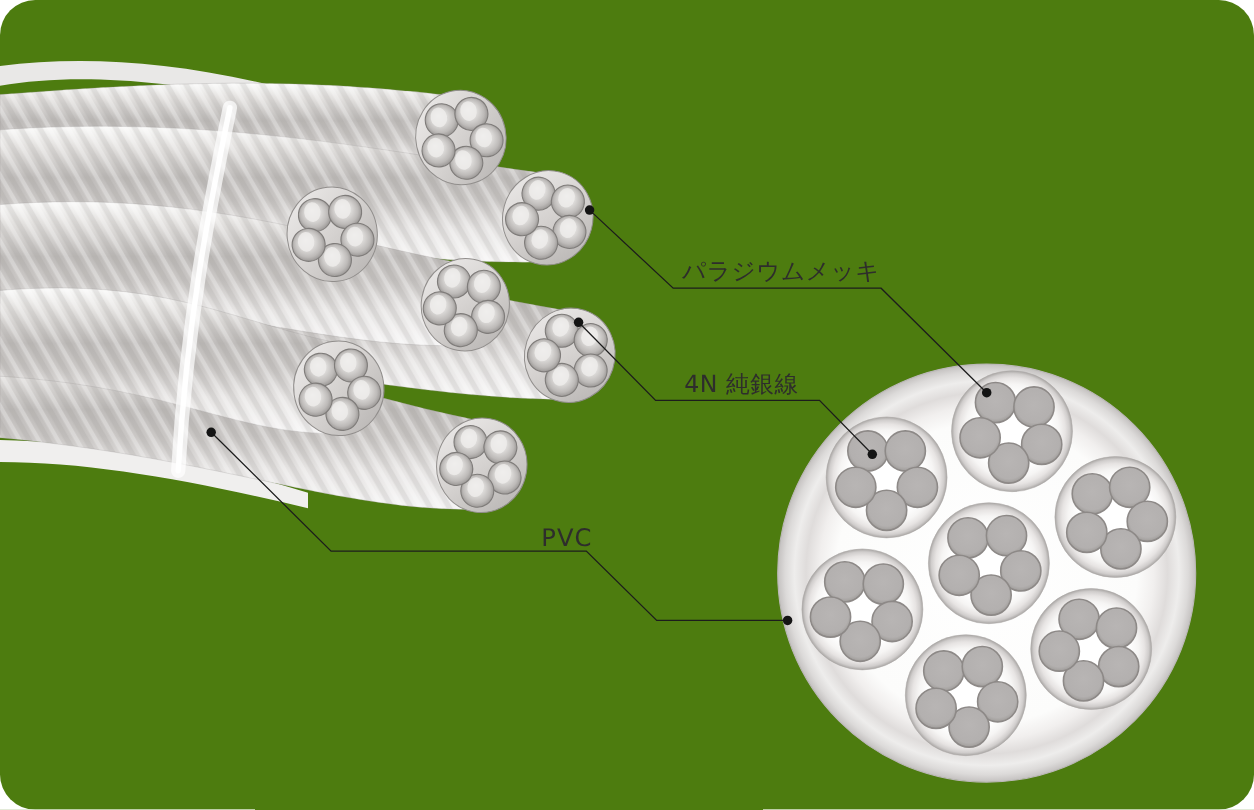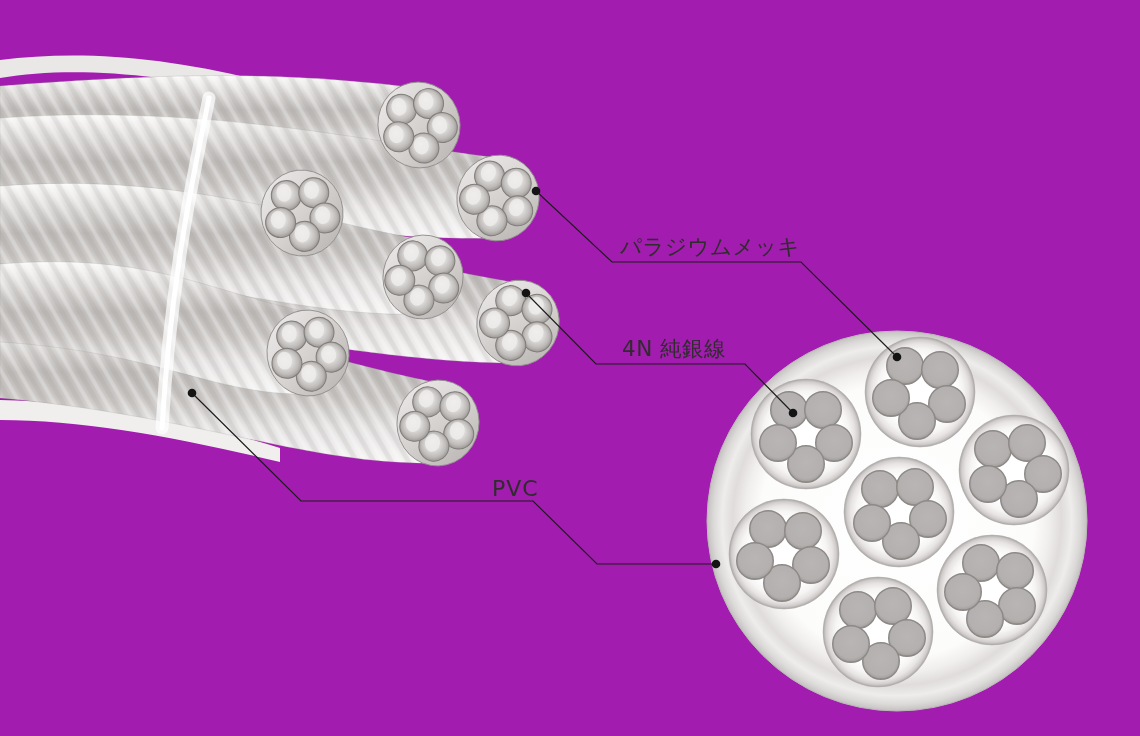--- a/index.html
+++ b/index.html
@@ -1,21 +1,22 @@
 <!DOCTYPE html>
 <html><head>
 <meta charset="utf-8">
 <style>
   html,body{margin:0;padding:0;background:#ffffff;}
   .stage{
     position:relative;
     width:1140px;height:736px;
-    background:#a21caf;
+    background:#4d7c0f;
     overflow:hidden;
     font-family:"DejaVu Sans","Liberation Sans",sans-serif;
+    border-radius:32px;
   }
   svg{display:block;}
   .tube-edge{stroke:rgba(150,147,145,.35);stroke-width:.7;}
   .leader{fill:none;stroke:#1c1c1c;stroke-width:1.15;}
   .dot{fill:#141414;stroke:none;}
   .lbl{
     font-family:"DejaVu Sans","Liberation Sans",sans-serif;
     font-size:21.5px;
     fill:#2e2d2c;
     letter-spacing:.5px;

